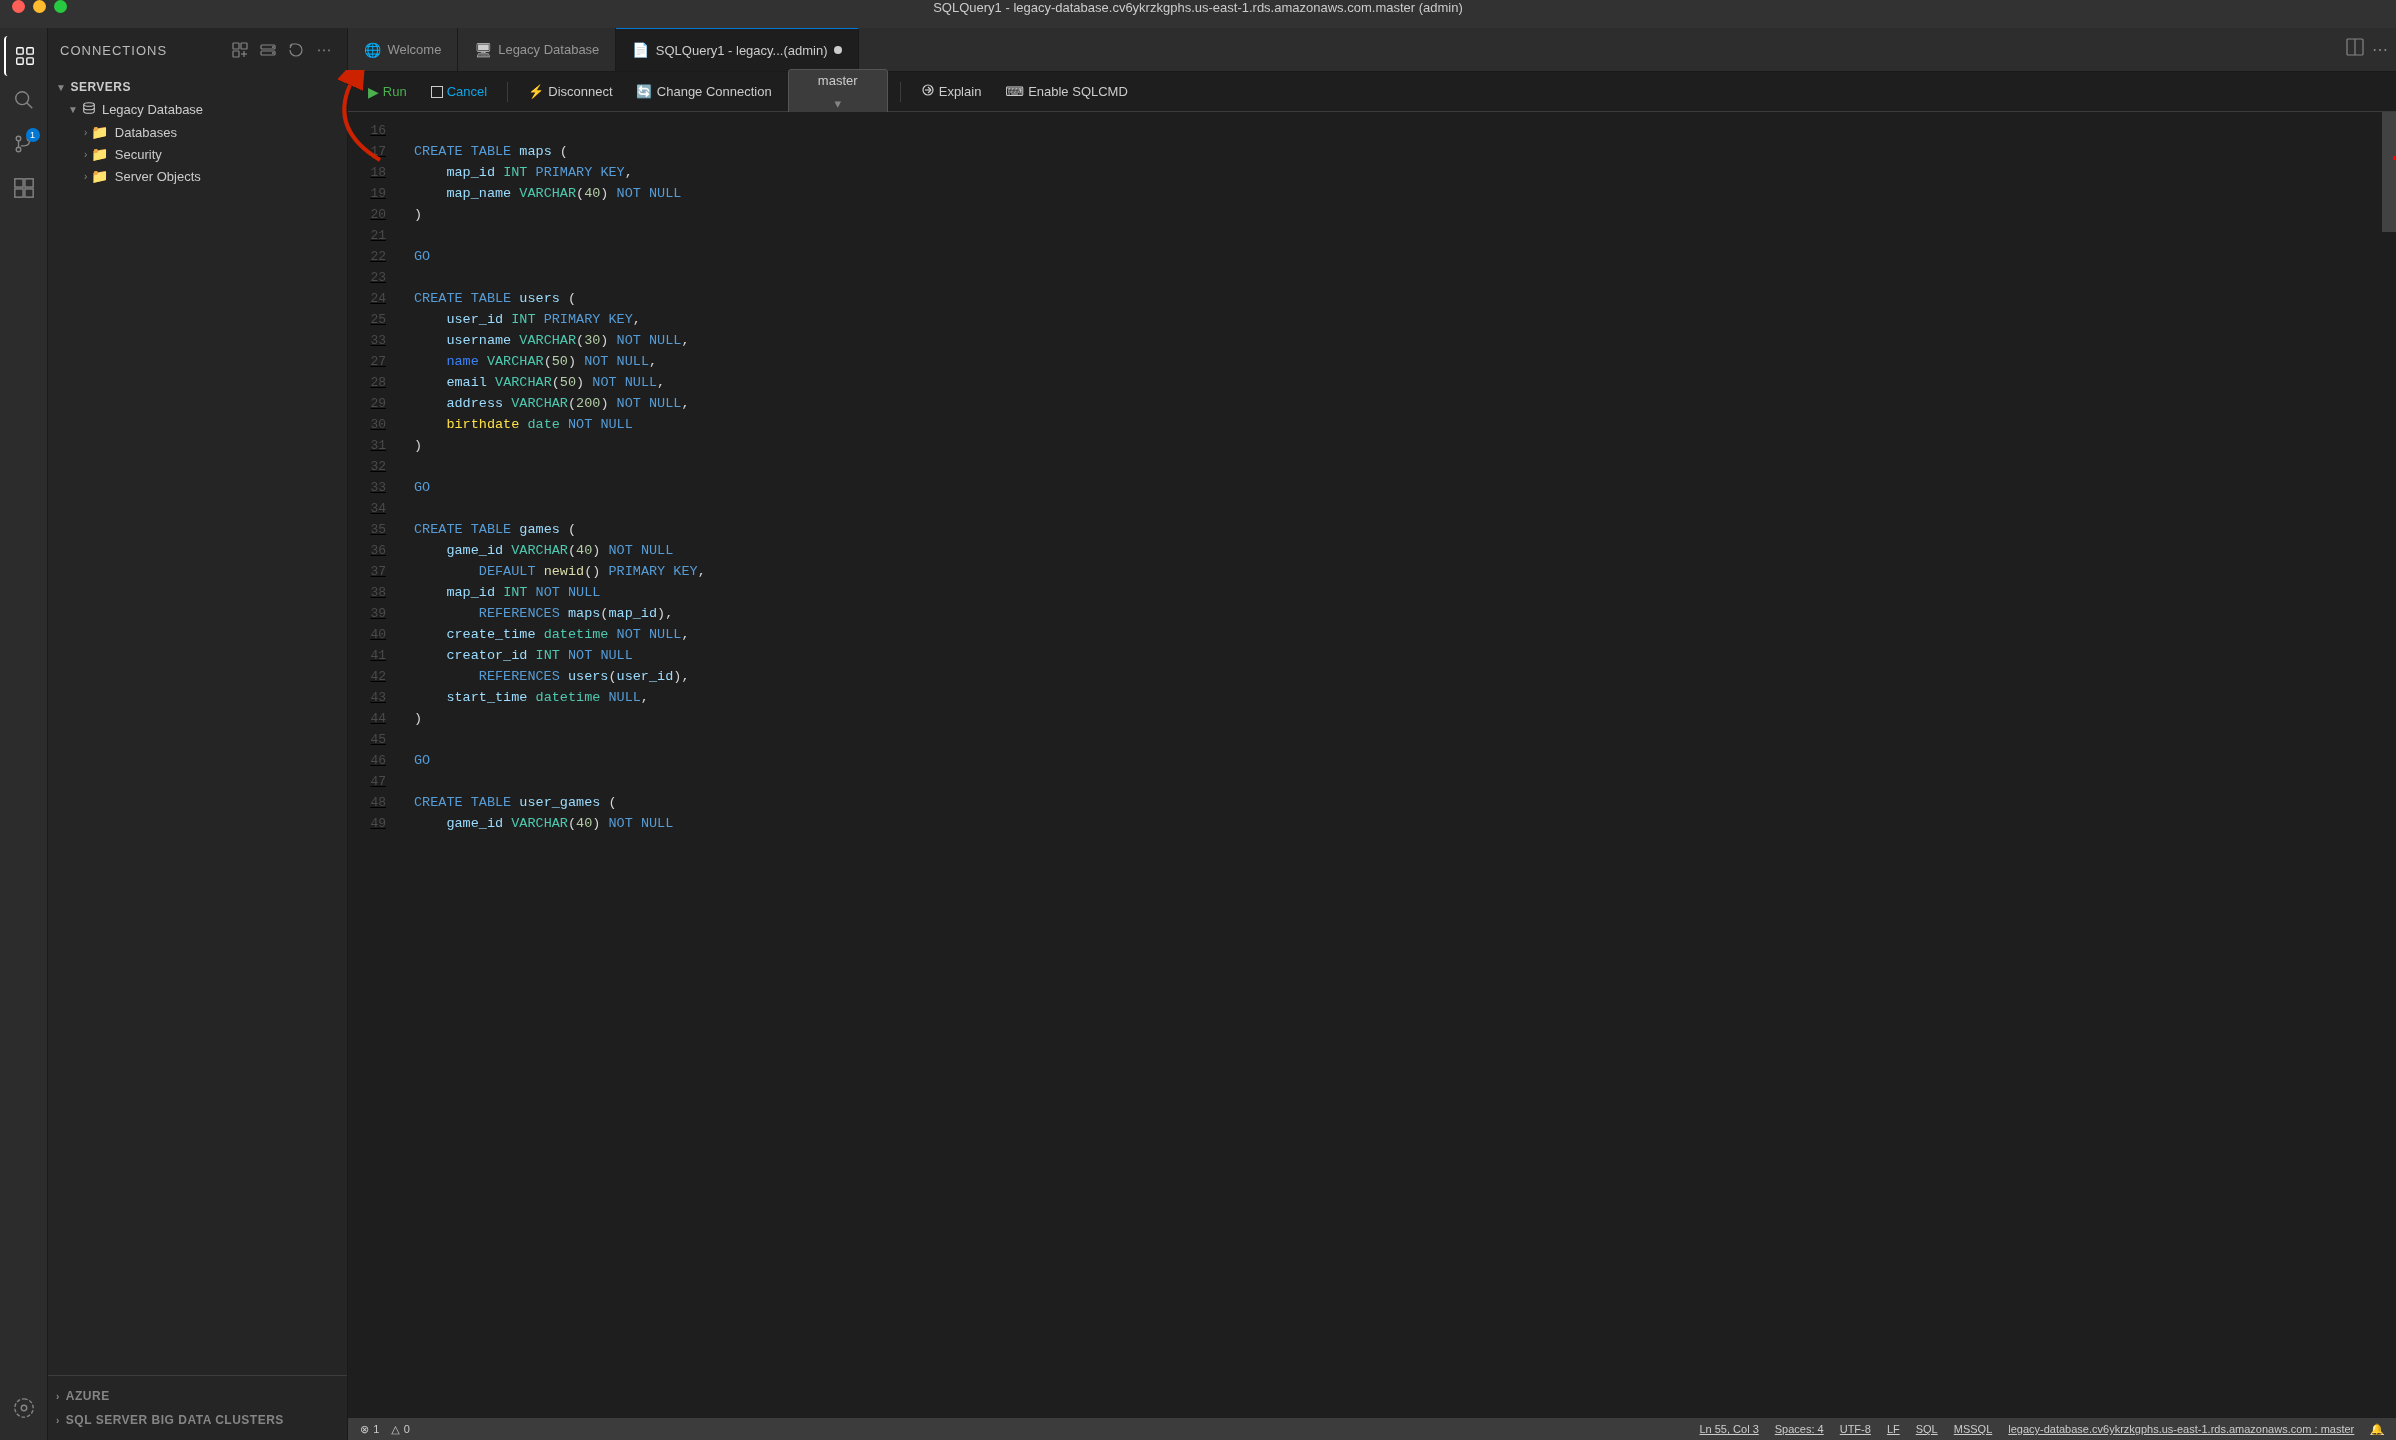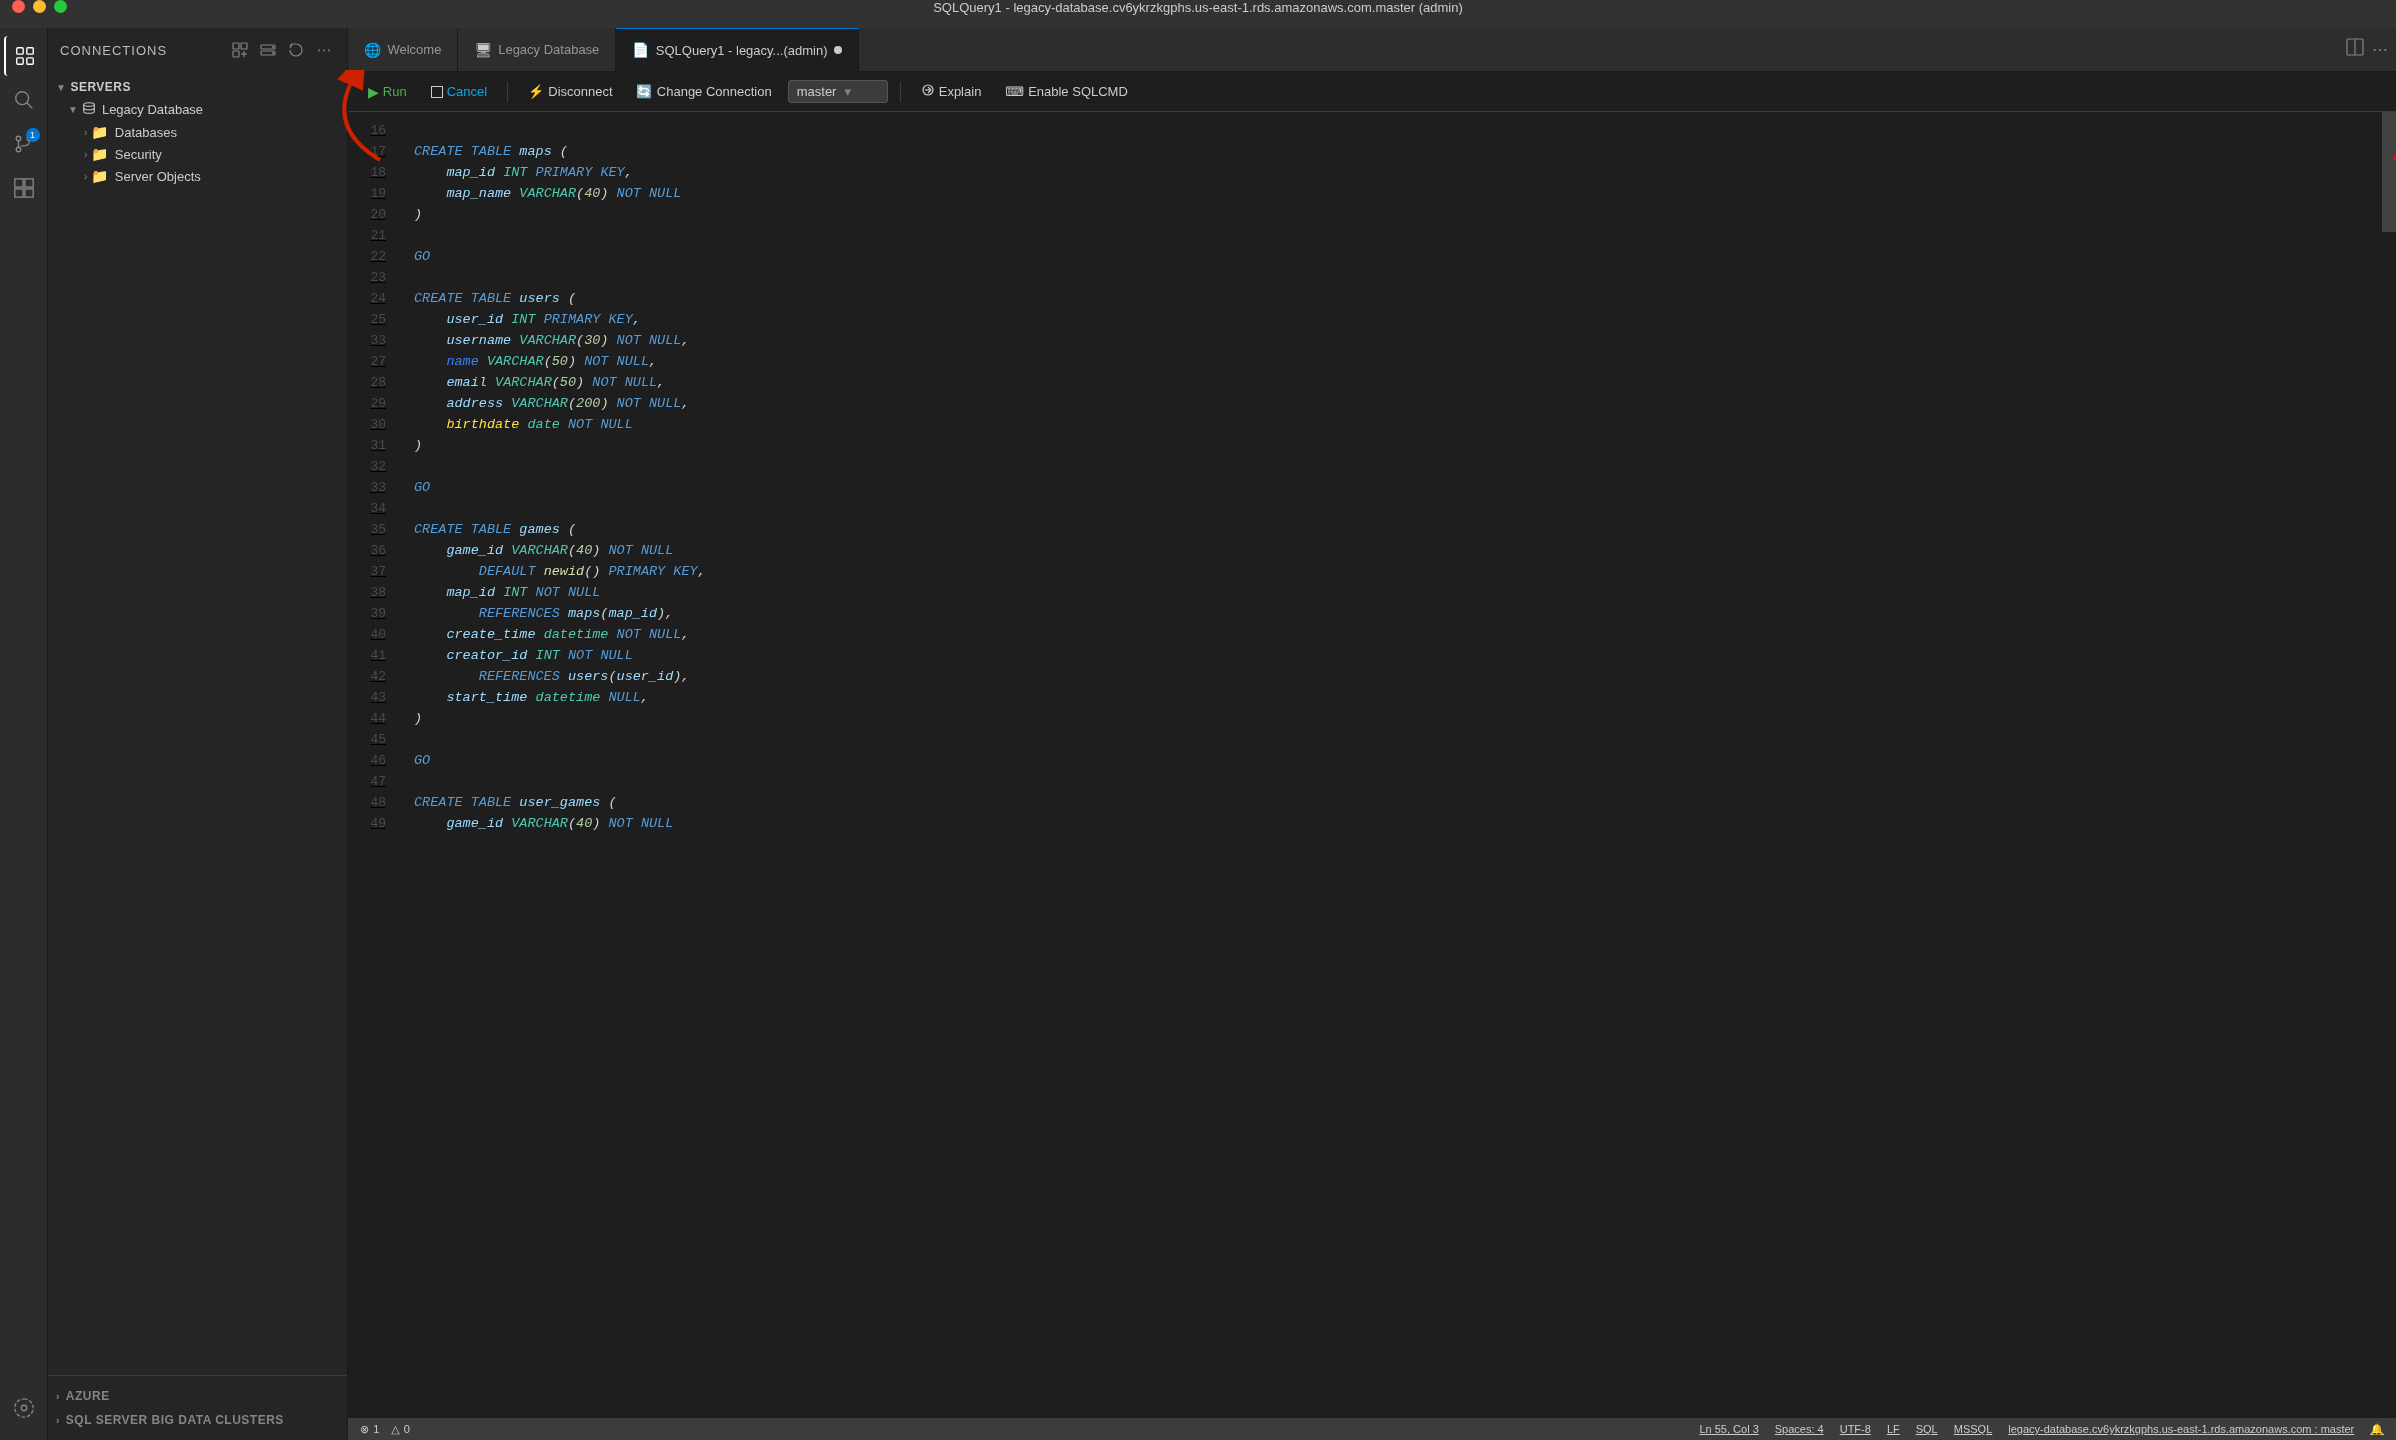--- a/index.html
+++ b/index.html
@@ -279,20 +279,21 @@
       align-items: center;
       background: #3c3c3c;
       border: 1px solid #555555;
       border-radius: 3px;
       padding: 3px 8px;
       font-size: 13px;
       color: #cccccc;
       cursor: pointer;
       gap: 8px;
       min-width: 100px;
+      flex-direction: column;
     }
     .connection-select-arrow { color: #858585; }
 
     
     .editor-area {
       flex: 1;
       display: flex;
       overflow: hidden;
     }
     .line-numbers {
@@ -320,21 +321,20 @@
       font-family: 'Consolas', 'Courier New', monospace;
       font-size: 13.5px;
       line-height: 21px;
     }
     .code-line {
       height: 21px;
       padding: 0 16px;
       white-space: pre;
       display: flex;
       align-items: center;
-      font-style: italic;
     }
 
     
     .kw { color: #569cd6; } 
     .type { color: #4ec9b0; } 
     .fn { color: #dcdcaa; } 
     .plain { color: #d4d4d4; } 
     .val { color: #b5cea8; } 
 
     

